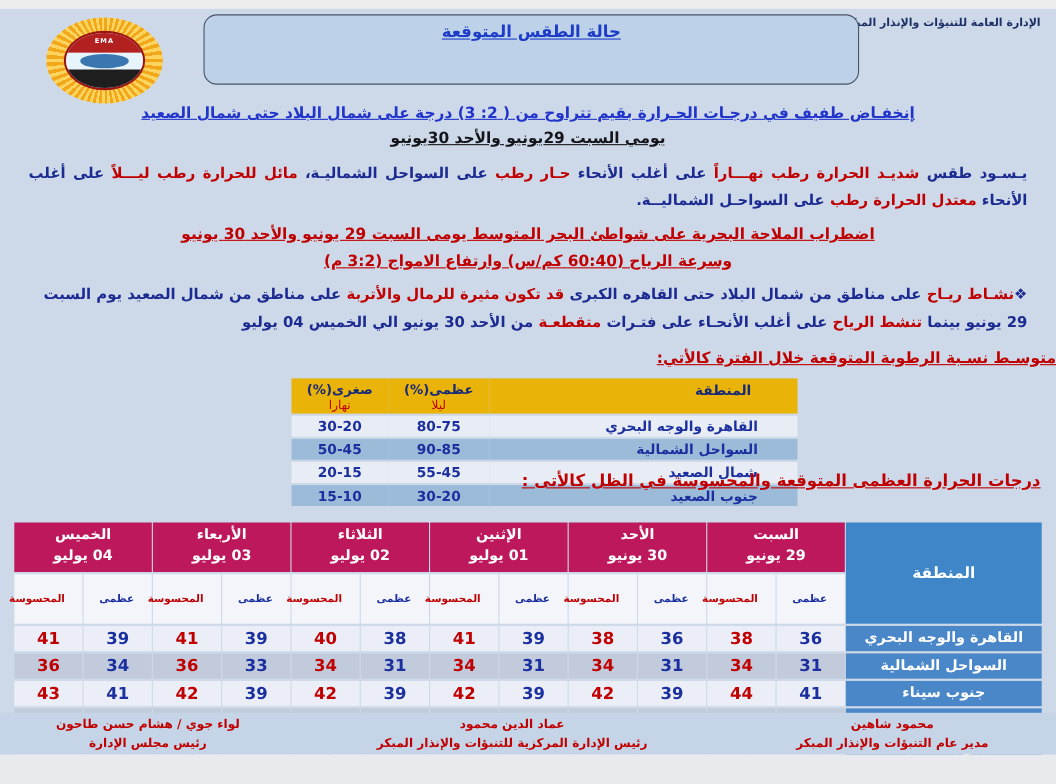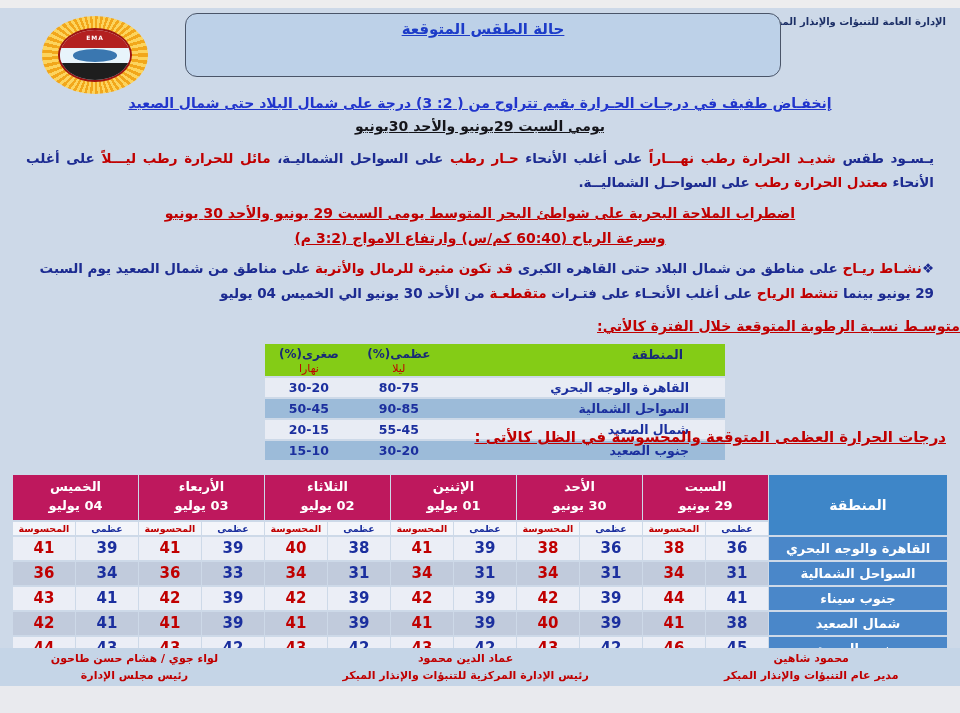--- a/index.html
+++ b/index.html
@@ -40,38 +40,38 @@
   .seg.r{color:#c00000;}
 
   
   .sec-title{position:absolute;color:#c00000;font-weight:bold;font-size:14px;text-decoration:underline;}
   .hum-title{top:318px;left:0;right:0;text-align:right;}
   .temp-title{top:428px;right:14px;font-size:15px;}
 
   
   .humidity-table{position:absolute;top:342px;left:265px;width:460px;
                   border-collapse:separate;border-spacing:0 2px;}
-  .humidity-table thead th{background:#84cc16;vertical-align:top;padding-top:3px;height:28px;}
+  .humidity-table thead th{background:#eab308;vertical-align:top;padding-top:3px;height:28px;}
   .hregion{width:238px;text-align:right;padding-left:0;padding-right:42px;color:#182a77;font-size:12.5px;}
   .hmain{color:#182a77;font-size:12px;font-weight:bold;}
   .hsub{color:#c00000;font-size:11px;font-weight:normal;margin-top:1px;}
   .hrow th,.hrow td{height:17px;font-size:12.5px;font-weight:bold;color:#1b2f9e;}
   .hrow .hreg{text-align:right;padding-right:36px;}
   .hrow.light th,.hrow.light td{background:#e8ecf4;}
   .hrow.dark th,.hrow.dark td{background:#9cbbd9;}
   .hval{text-align:center;}
 
   
   .temp-table{position:absolute;top:473px;left:12px;width:936px;table-layout:fixed;
               border-collapse:separate;border-spacing:1px 2px;}
   .col-region{width:178px;}
   .day-th{background:#be185d;color:#fff;padding:3px 0 4px;}
   .day-name,.day-date{font-size:13px;font-weight:bold;line-height:1.45;}
   .tregion{background:#3e86c8;color:#fff;font-size:14px;font-weight:bold;}
-  .sub-th{background:#f3f5fa;font-size:9.5px;height:13px;font-weight:bold;padding:0;}
+  .sub-th{background:#f3f5fa;font-size:9.5px;height:13px;font-weight:bold;padding:16px;}
   .max-h{color:#1b2f9e;}
   .felt-h{color:#c00000;}
   .trow th,.trow td{height:21px;}
   .treg{background:#4a87c9;color:#fff;font-size:13px;font-weight:bold;}
   .tval{text-align:center;font-size:15px;font-weight:bold;}
   .tval.max{color:#1b2f9e;}
   .tval.felt{color:#c00000;}
   .trow.light td{background:#ebeef6;}
   .trow.dark td{background:#c1cbdc;}
 

